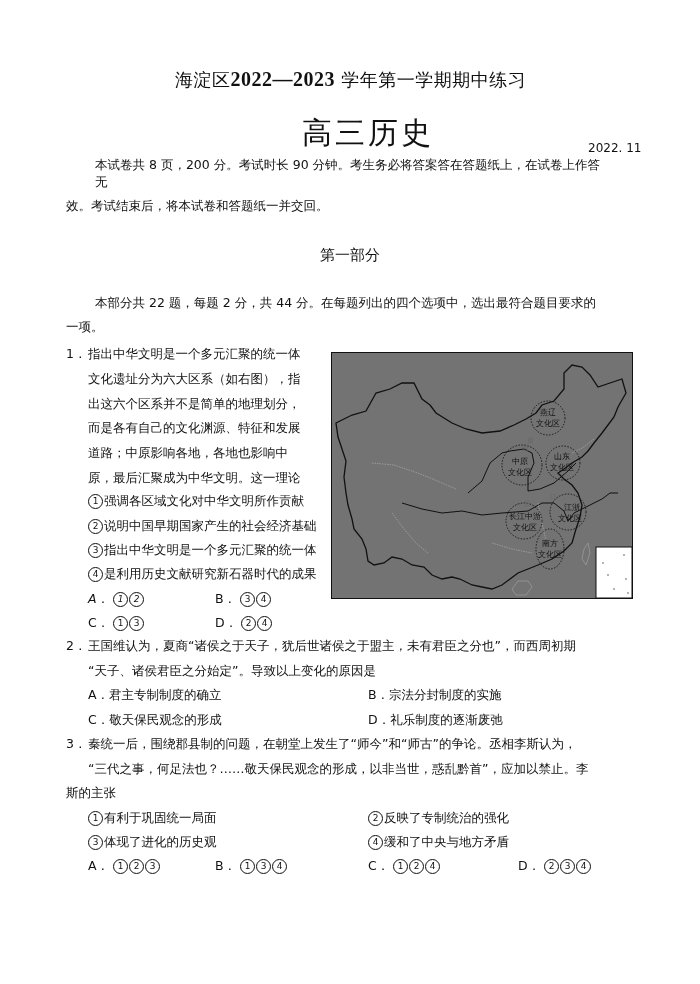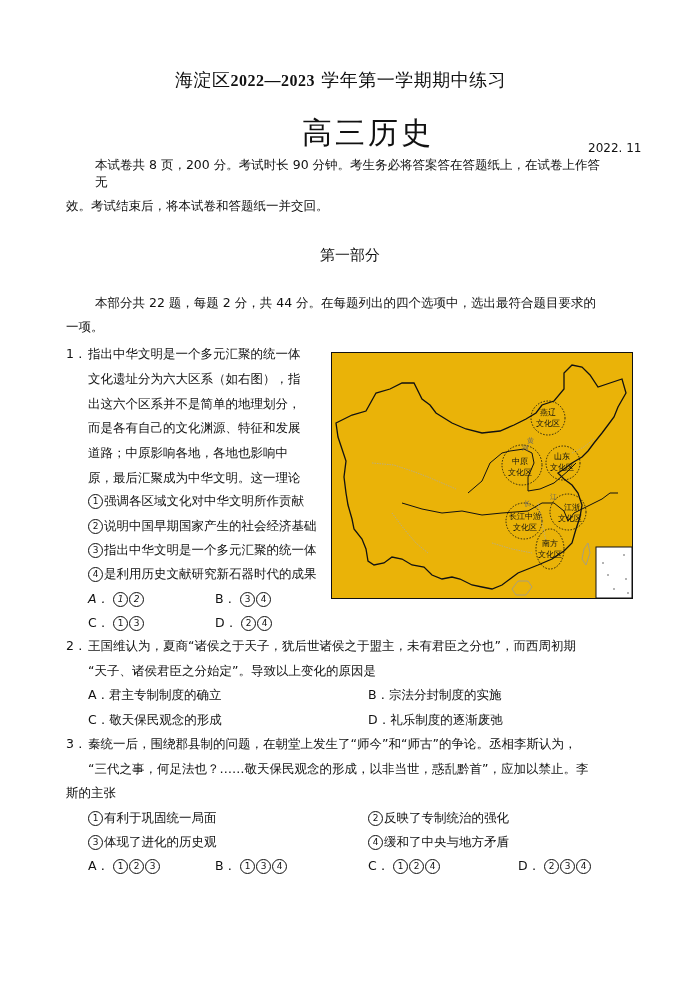--- a/index.html
+++ b/index.html
@@ -5,34 +5,34 @@
     html, body { margin: 0; padding: 0; background: #ffffff; }
     body {
       width: 700px; height: 984px; position: relative; overflow: hidden;
       font-family: "DejaVu Sans", "Liberation Sans", sans-serif;
       color: #111;
     }
     .abs { position: absolute; white-space: nowrap; }
     .title {
       left: 175px; top: 68px; font-size: 18px; letter-spacing: 0.5px;
     }
-    .title .num { font-family: "Liberation Serif", "DejaVu Serif", serif; font-weight: bold; font-size: 16px; }
+    .title .num { font-family: "Liberation Serif", "DejaVu Serif", serif; font-weight: bold; font-size: 20px; }
     .subject { left: 302px; top: 113px; font-size: 30px; letter-spacing: 3px; }
     .date { left: 588px; top: 121px; font-size: 12px; margin-top: 20px; }
     .p { font-size: 12.5px; line-height: 24px; }
     .section { left: 320px; top: 246px; font-size: 15px; }
     .q-text { font-size: 12.5px; }
     .opt { font-size: 12.5px; }
     .circ {
       display: inline-block; width: 13px; height: 13px; border: 1px solid #111; border-radius: 50%;
       font-size: 9px; line-height: 13px; text-align: center; vertical-align: middle; margin-right: 1px;
     }
     .map-box {
       position: absolute; left: 331px; top: 352px; width: 300px; height: 245px;
-      border: 1.5px solid #111; background: #eab308; overflow: hidden;
+      border: 1.5px solid #111; background: #737373; overflow: hidden;
     }
     .map-box svg { width: 100%; height: 100%; display: block; }
     .zone-label { font-size: 8px; fill: #111; }
     .river-label { font-size: 7px; fill: #666; }
   </style>
 </head>
 <body>
 
 <div class="abs title">
   <span>海淀区</span><span class="num">2022—2023</span><span> 学年第一学期期中练习</span>

